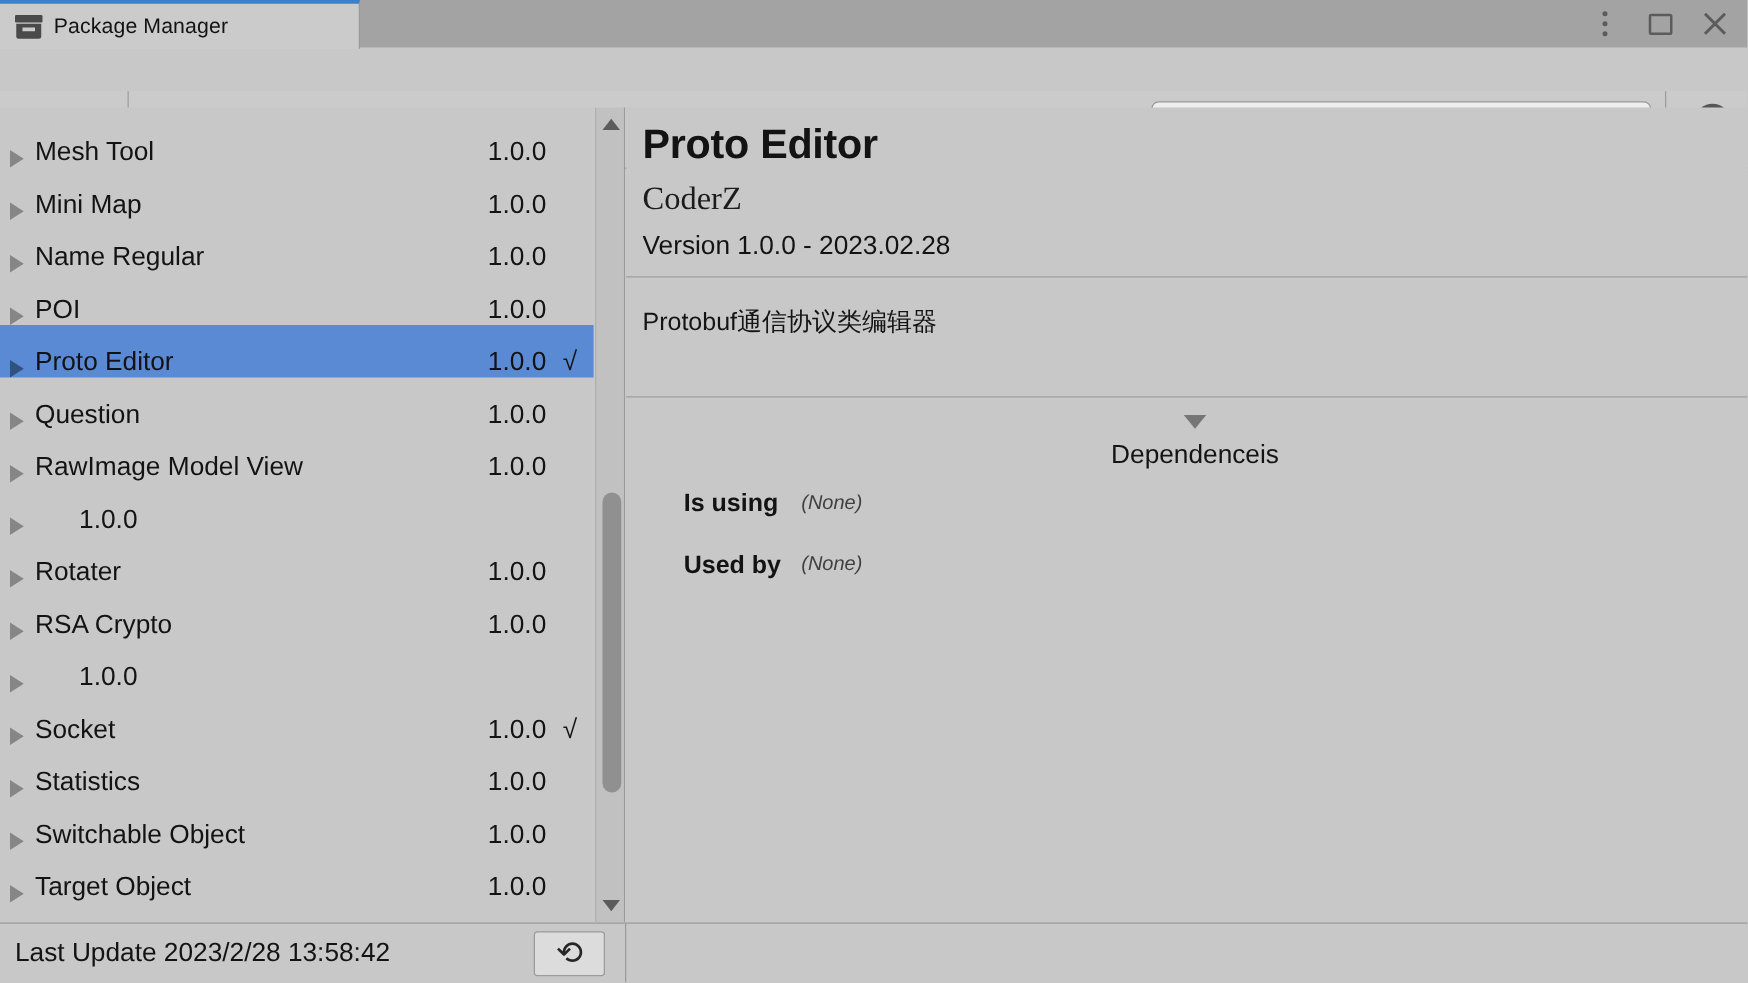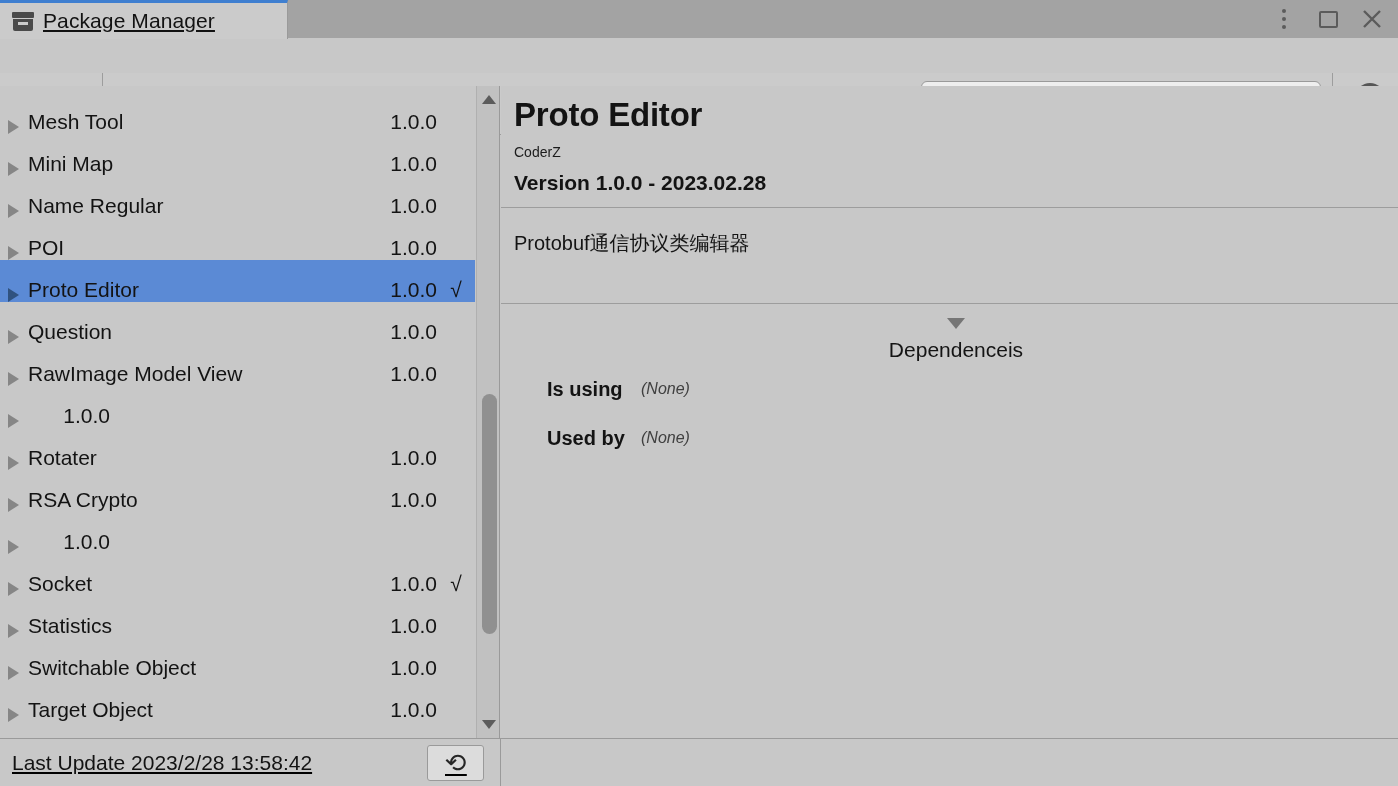--- a/index.html
+++ b/index.html
@@ -39,23 +39,22 @@
   }
   .tab-icon .body {
     position: absolute; left: 1px; top: 7px; width: 20px; height: 12px;
     background: #4a4a4a; border-radius: 0 0 2px 2px;
   }
   .tab-icon .slot {
     position: absolute; left: 6px; top: 10px; width: 10px; height: 3px;
     background: #cbcbcb;
   }
   .tab-title {
-    font-size: 21px; color: #121212; letter-spacing: 0.1px;
+    font-size: 17px; color: #121212; letter-spacing: 0.1px;
     white-space: nowrap;
-    text-decoration: underline;
   }
   .win-controls {
     position: absolute; right: 6px; top: 0; height: 38px;
     display: flex; align-items: center; gap: 4px;
   }
   .win-btn {
     width: 40px; height: 38px;
     display: flex; align-items: center; justify-content: center;
   }
   .kebab { display: flex; flex-direction: column; gap: 4px; align-items: center; }
@@ -188,23 +187,23 @@
   
   .detail-pane {
     position: absolute; left: 501px; top: 0; width: 897px; height: 652px;
     background: #c8c8c8;
   }
   .detail-header { padding: 10px 0 12px 13px; }
   .pkg-title {
     font-size: 33px; font-weight: bold; color: #131313;
     line-height: 1.18; letter-spacing: -0.2px;
   }
-  .pkg-author { font-size: 14px; color: #1c1c1c; margin-top: 9px; }
+  .pkg-author { font-size: 26px; color: #1c1c1c; margin-top: 9px; font-family: Liberation Serif, serif; }
   .pkg-version {
-    font-size: 21px; font-weight: bold; color: #131313; margin-top: 11px;
+    font-size: 21px; font-weight: normal; color: #131313; margin-top: 11px;
   }
   .divider { height: 1px; background: #9d9d9d; width: 100%; }
   .desc-block {
     padding: 22px 0 0 13px; height: 95px;
   }
   .desc-text { font-size: 20px; color: #141414; }
   .dep-block { padding: 14px 0 0 13px; }
   .dep-head { display: flex; align-items: center; gap: 9px; flex-direction: column; }
   .tri-down {
     width: 0; height: 0;
@@ -228,21 +227,20 @@
   .footer {
     position: absolute; left: 0; top: 738px; width: 1398px; height: 48px;
     background: #c8c8c8;
     border-top: 1px solid #9a9a9a;
   }
   .footer-left {
     position: absolute; left: 0; top: 0; width: 501px; height: 47px;
     display: flex; align-items: center;
     border-right: 1px solid #9a9a9a;
     padding-left: 12px;
-    text-decoration: underline;
   }
   .last-update { font-size: 21px; color: #131313; flex: 1 1 auto; }
   .refresh-btn {
     width: 57px; height: 36px; margin-right: 16px;
     background: #dcdcdc; border: 1px solid #9a9a9a; border-radius: 3px;
     display: flex; align-items: center; justify-content: center;
   }
   .refresh-glyph {
     font-size: 26px; color: #262626; line-height: 1;
     font-family: "DejaVu Sans", sans-serif;

